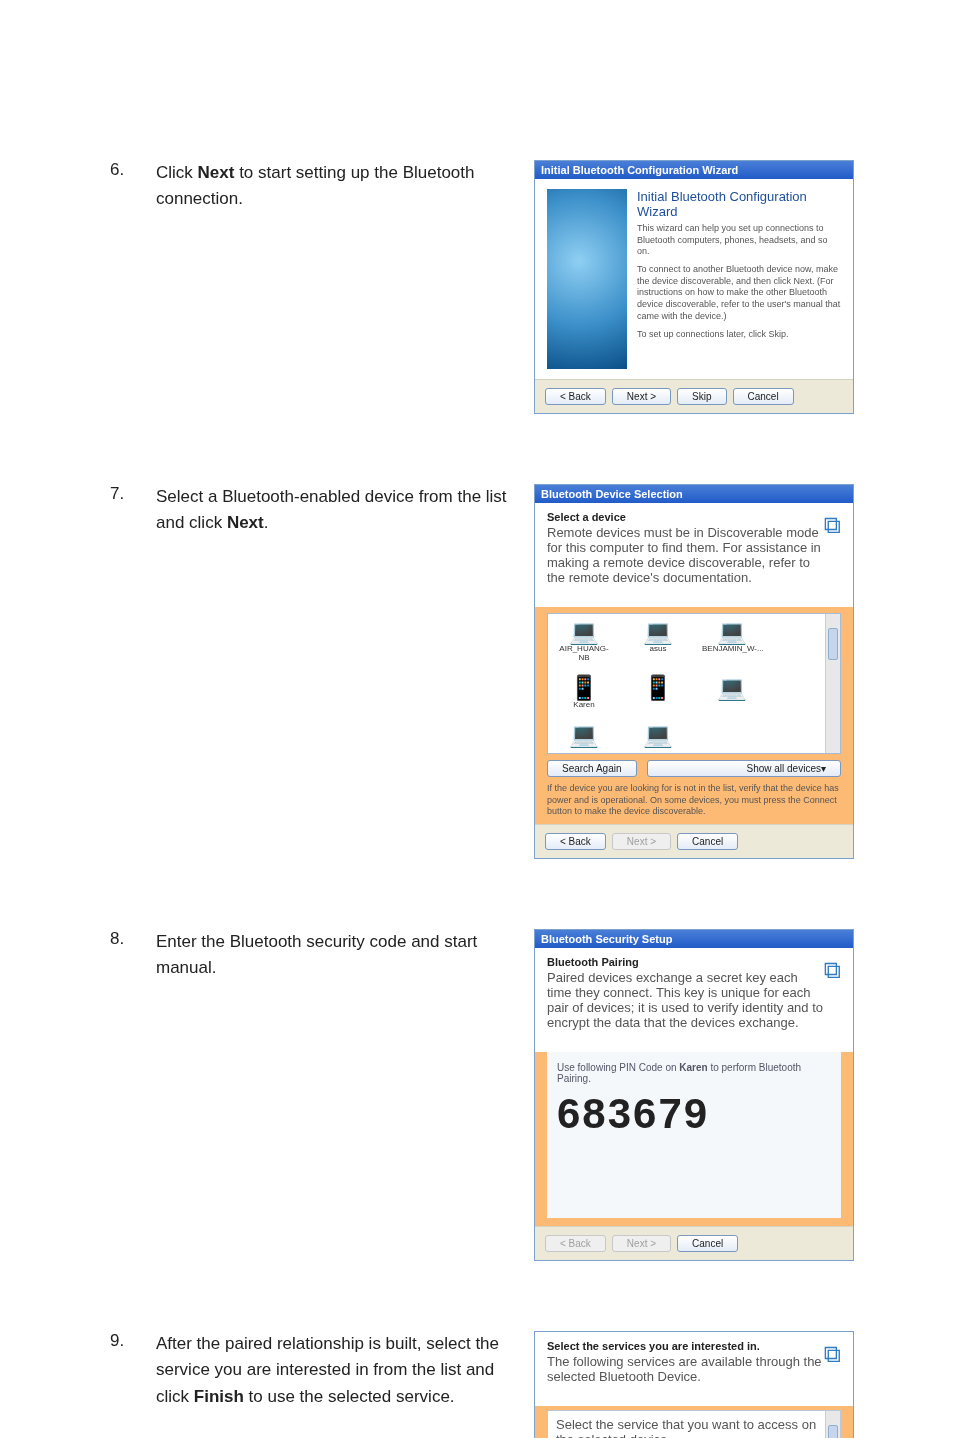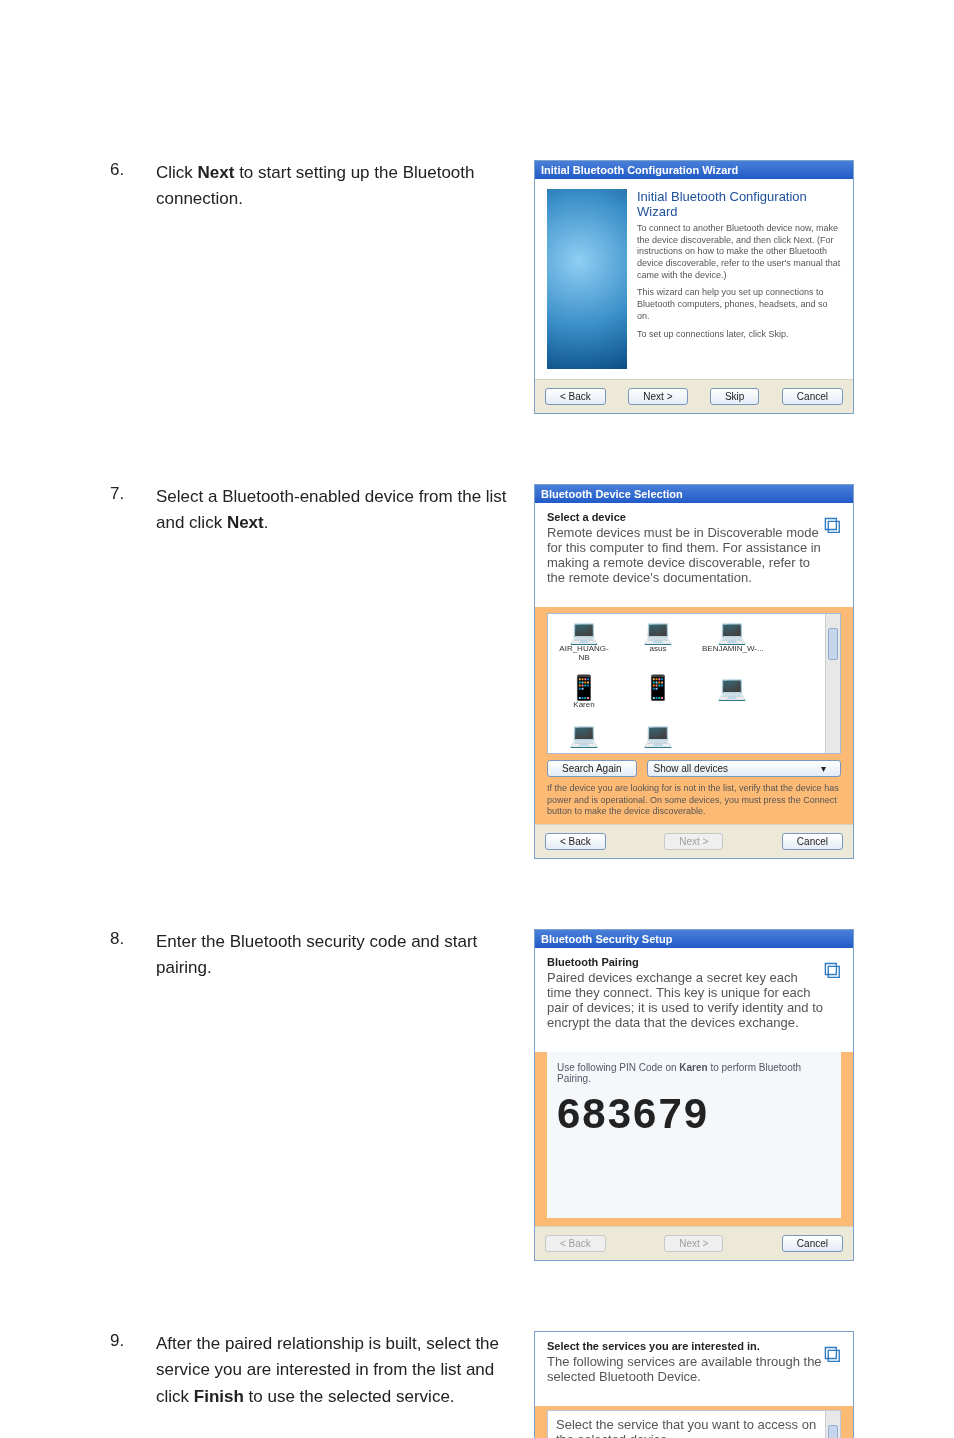--- a/index.html
+++ b/index.html
@@ -80,21 +80,21 @@
   }
   .dlg-head2 .hicon {
     font-size: 24px;
     margin-left: auto;
     color: #2f7cc4;
   }
   .dlg-sub { font-size: 11px; font-weight: 700; color: #222; }
   .dlg-subtext { font-size: 13px; color: #555; display: block; margin-top: 2px; }
   .dlg-foot {
     display: flex;
-    justify-content: space-between;
+    justify-content: flex-start;
     gap: 6px;
     padding: 8px 10px;
     background: #ece9d8;
     border-top: 1px solid #d6d3c1;
   }
   .xpbtn {
     font-size: 10px;
     padding: 2px 14px;
     border: 1px solid #7a98bf;
     border-radius: 3px;
@@ -201,22 +201,22 @@
     <div class="step-text">
       <span>Click </span><b>Next</b><span> to start setting up the Bluetooth connection.</span>
     </div>
     <div class="shot">
       <div class="dlg">
         <div class="dlg-title">Initial Bluetooth Configuration Wizard</div>
         <div class="dlg-body">
           <div class="dlg-side"></div>
           <div class="dlg-right">
             <div class="dlg-heading">Initial Bluetooth Configuration Wizard</div>
+            <div class="dlg-para">This wizard can help you set up connections to Bluetooth computers, phones, headsets, and so on.</div>
             <div class="dlg-para">To connect to another Bluetooth device now, make the device discoverable, and then click Next. (For instructions on how to make the other Bluetooth device discoverable, refer to the user's manual that came with the device.)</div>
-            <div class="dlg-para">This wizard can help you set up connections to Bluetooth computers, phones, headsets, and so on.</div>
             <div class="dlg-para">To set up connections later, click Skip.</div>
           </div>
         </div>
         <div class="dlg-foot">
           <button class="xpbtn">&lt; Back</button>
           <button class="xpbtn">Next &gt;</button>
           <button class="xpbtn">Skip</button>
           <button class="xpbtn">Cancel</button>
         </div>
       </div>
@@ -266,35 +266,35 @@
             </div>
           <div class="dev">
               <div class="ico">💻</div>
             </div>
           <div class="scroll">
               <div class="thumb" style="top:14px;height:30px"></div>
             </div>
         </div>
         <div style="display:flex;gap:10px;margin:0 12px 6px">
           <button class="xpbtn">Search Again</button>
-          <button class="xpbtn" style="flex:1;text-align:left;padding-left:6px"><span>Show all devices</span> <span style="float:right">▾</span></button>
+          <button class="xpbtn" style="flex:1;text-align:right;padding-left:6px"><span>Show all devices</span> <span style="float:right">▾</span></button>
         </div>
         <div class="dlg-para" style="margin:0 12px 6px">If the device you are looking for is not in the list, verify that the device has power and is operational. On some devices, you must press the Connect button to make the device discoverable.</div>
         <div class="dlg-foot">
           <button class="xpbtn">&lt; Back</button>
           <button class="xpbtn dis">Next &gt;</button>
           <button class="xpbtn">Cancel</button>
         </div>
       </div>
     </div>
   </div>
 
   <div class="step">
     <div class="step-num">8.</div>
-    <div class="step-text">Enter the Bluetooth security code and start pairing.</div>
+    <div class="step-text">Enter the Bluetooth security code and start manual.</div>
     <div class="shot">
       <div class="dlg">
         <div class="dlg-title">Bluetooth Security Setup</div>
         <div class="dlg-head2">
           <div>
             <span class="dlg-sub">Bluetooth Pairing</span>
             <span class="dlg-subtext">Paired devices exchange a secret key each time they connect. This key is unique for each pair of devices; it is used to verify identity and to encrypt the data that the devices exchange.</span>
           </div>
           <div class="hicon">⧉</div>
         </div>

